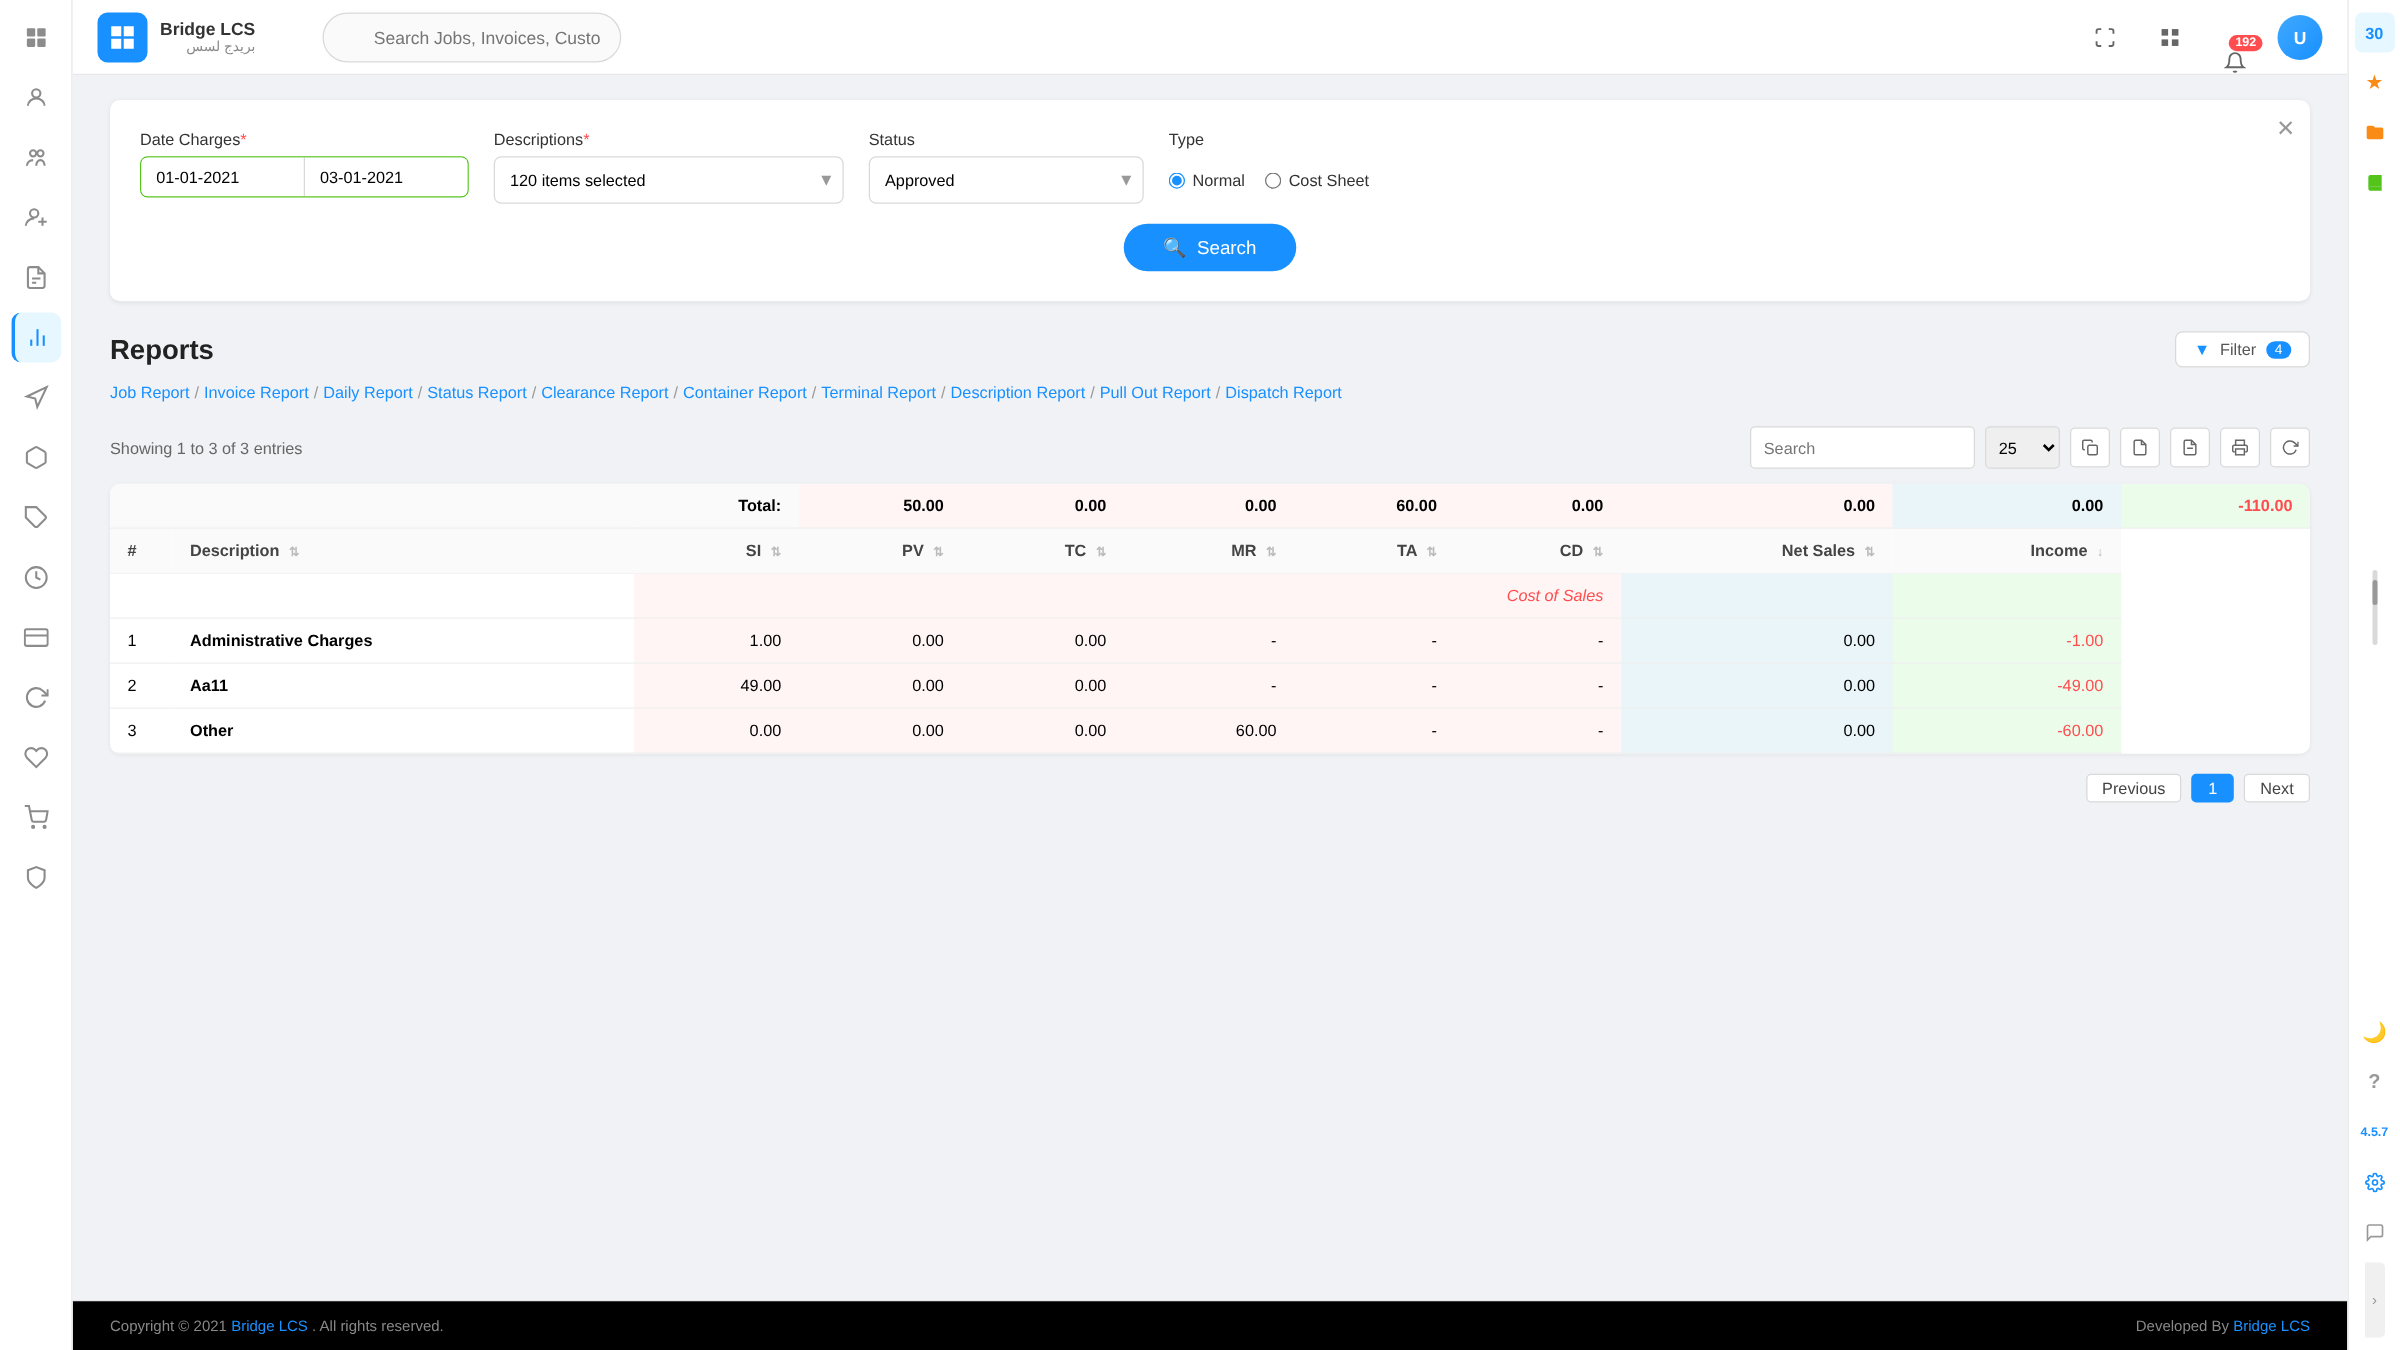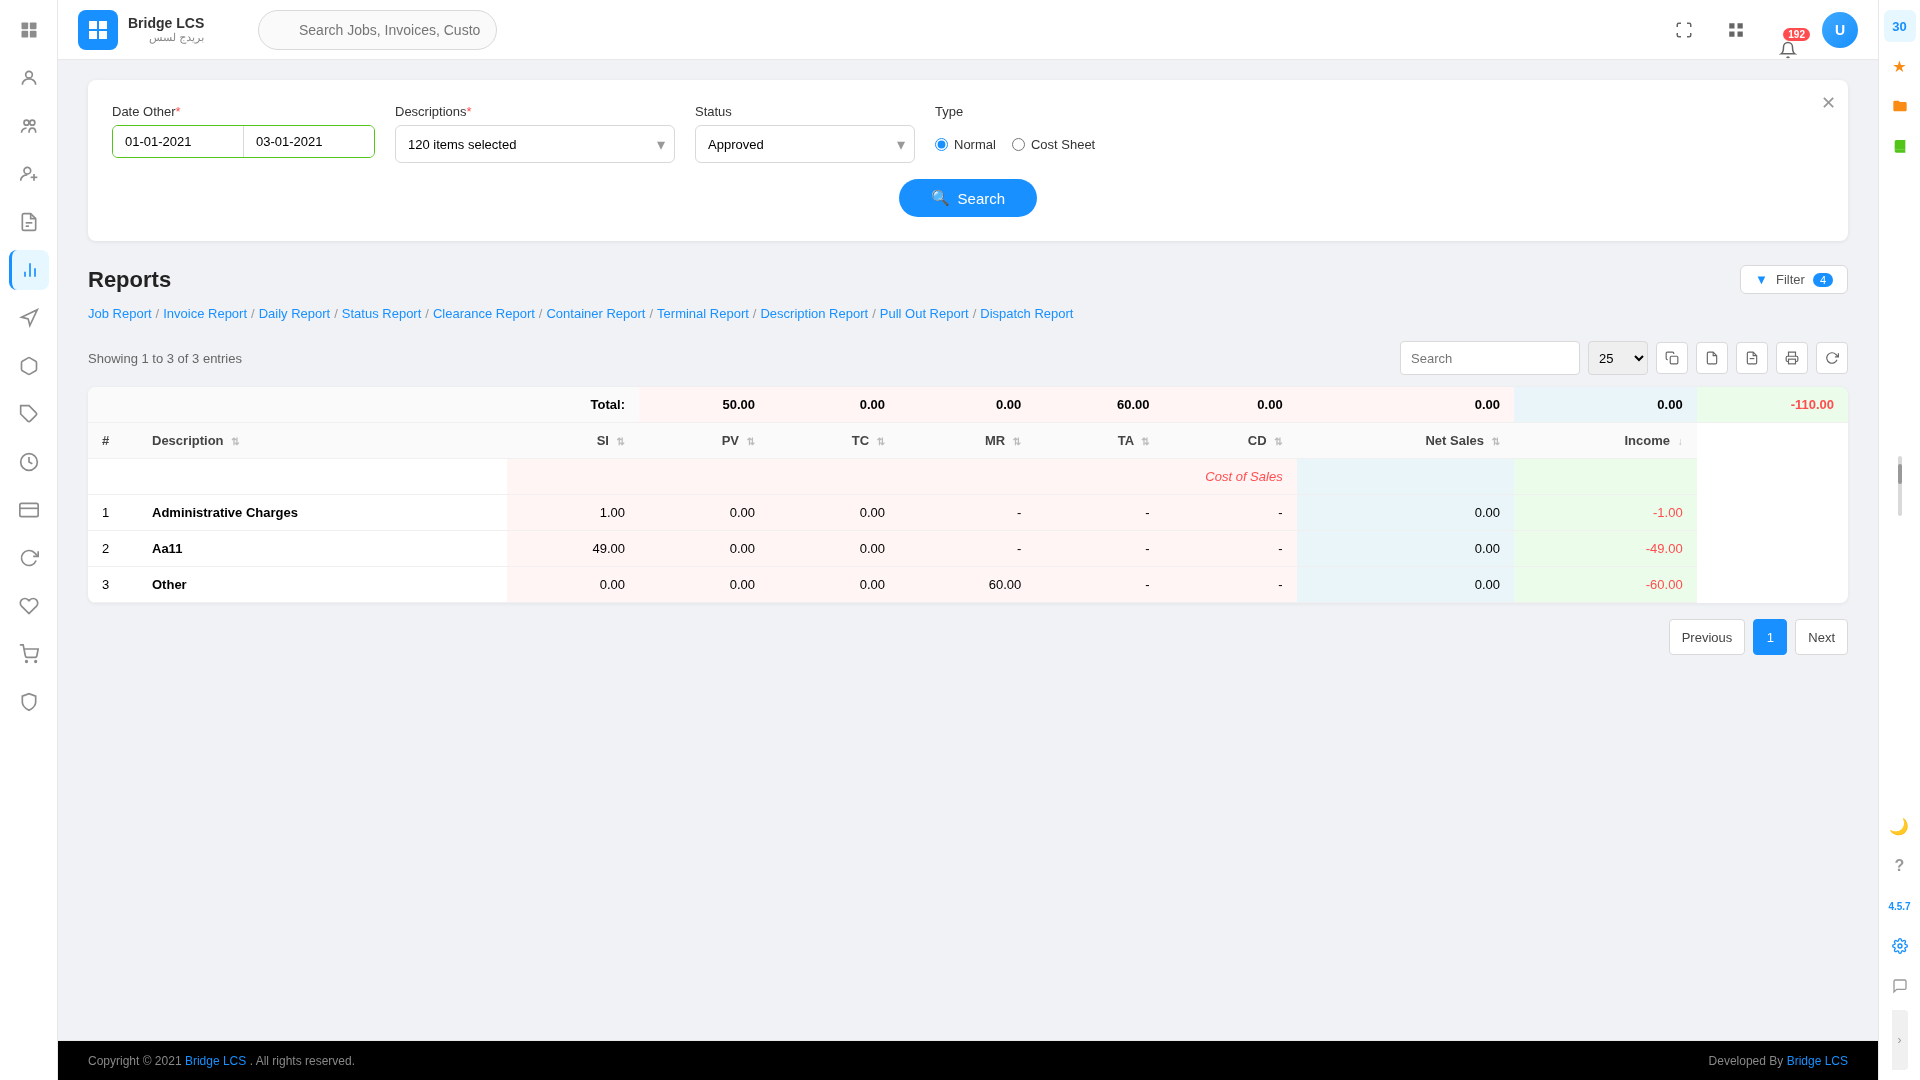--- a/index.html
+++ b/index.html
@@ -421,21 +421,21 @@
 
     
     .pagination {
       display: flex;
       justify-content: flex-end;
       align-items: center;
       gap: 8px;
       margin-top: 16px;
     }
     .page-btn {
-      height: 36px;
+      height: 23px;
       min-width: 34px;
       border: 1px solid #d9d9d9;
       border-radius: 4px;
       background: #fff;
       display: flex; align-items: center; justify-content: center;
       cursor: pointer;
       font-size: 13px;
       padding: 0 12px;
       color: #444;
     }
@@ -632,21 +632,21 @@
   </div>
 
   <div class="content-area">
 
     <div class="filter-card">
       <span class="close-card">✕</span>
       <div class="filter-row">
 
         <div class="filter-group">
           <label>
-            <span>Date Other</span><span class="required">*</span>
+            <span>Date Charges</span><span class="required">*</span>
           </label>
           <div class="date-range">
             <input type="text" class="date-input" value="01-01-2021" style="">
             <div class="date-separator"></div>
             <input type="text" class="date-input" value="03-01-2021" style="">
           </div>
         </div>
 
         <div class="filter-group">
           <label>

